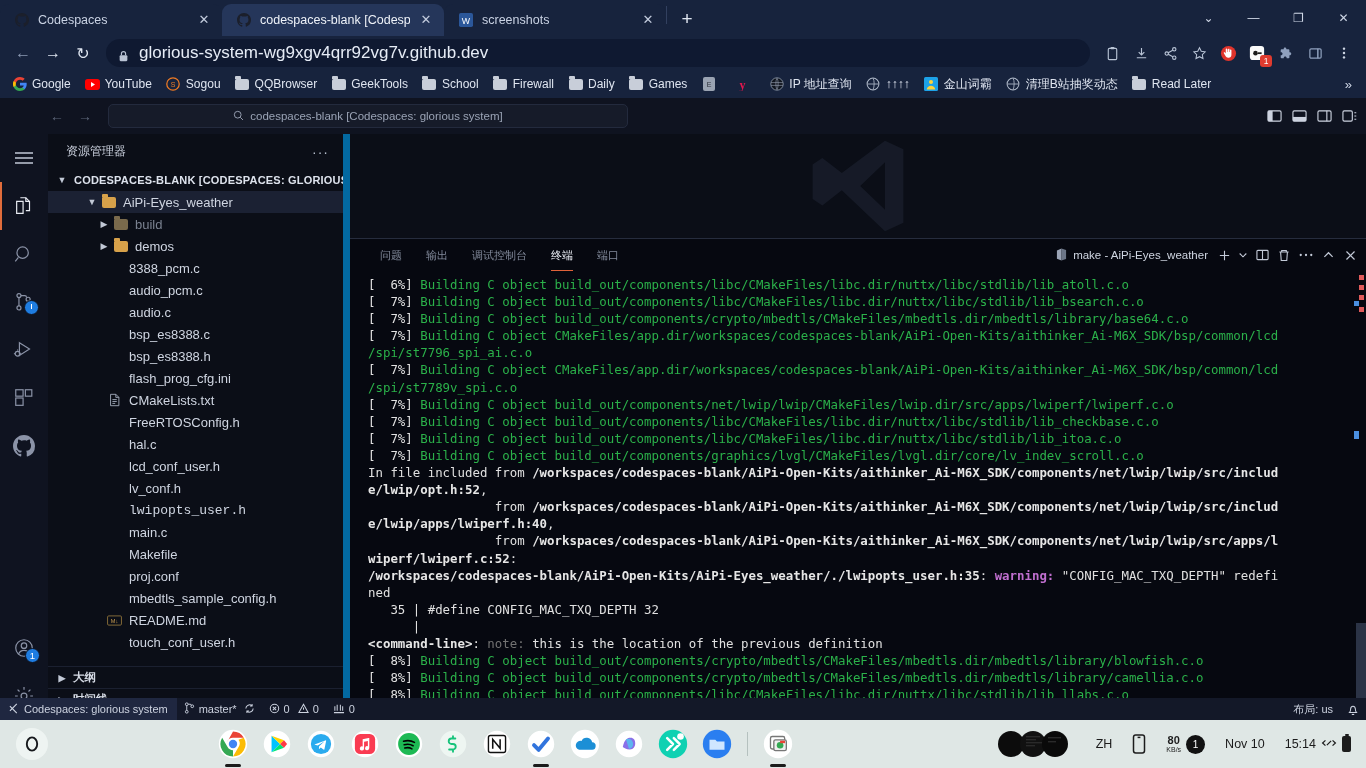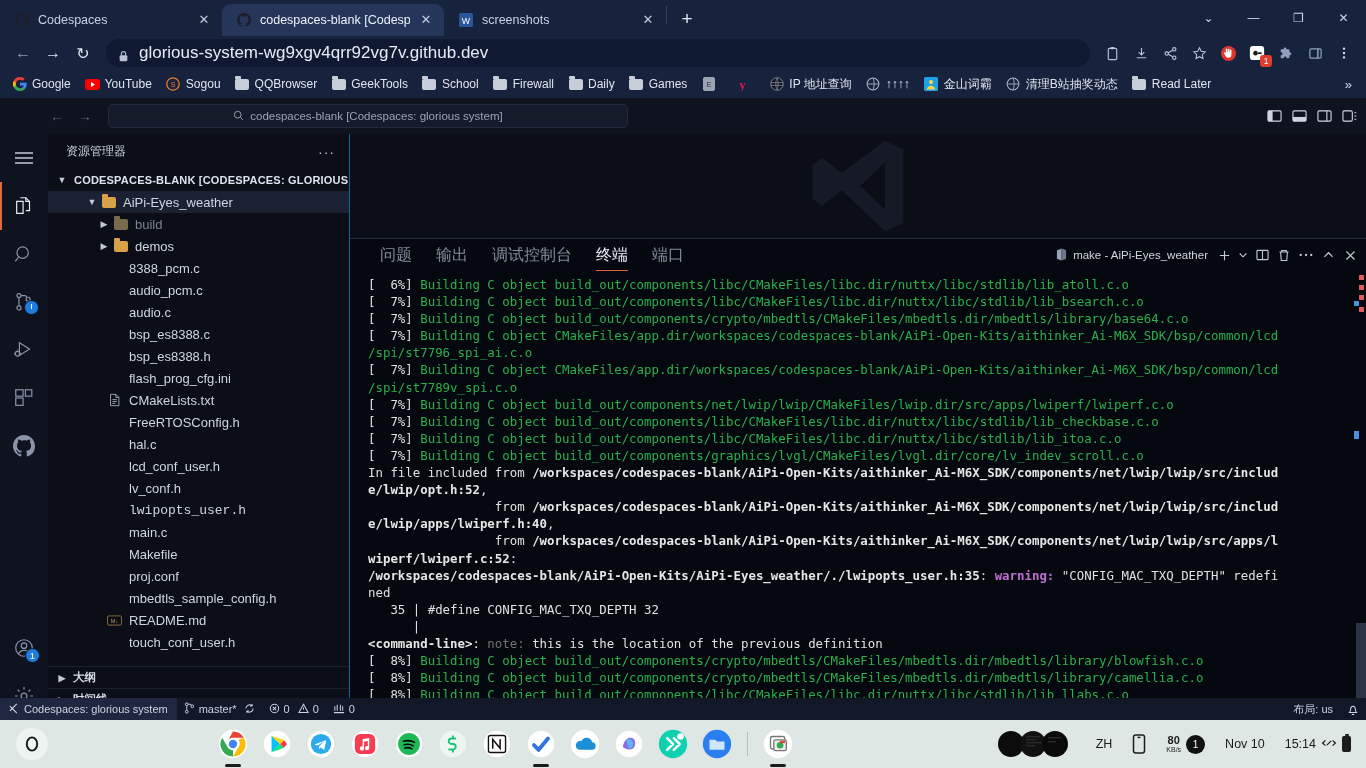--- a/index.html
+++ b/index.html
@@ -56,42 +56,42 @@
   .activitybar { position:absolute; left:0; top:36px; width:48px; height:586px; background:#0f1320; }
   .ab-item { width:48px; height:48px; display:flex; align-items:center; justify-content:center; position:relative; color:#8b93a7; }
   .ab-item.active { color:#e8ebf2; }
   .ab-item.active:before { content:""; position:absolute; left:0; top:0; width:2px; height:48px; background:#e06c3b; }
   .ab-badge { position:absolute; right:8px; bottom:9px; min-width:15px; height:15px; border-radius:8px; background:#1e7ce0;
               color:#fff; font-size:9.5px; display:flex; align-items:center; justify-content:center; padding:0 3px; border:1.5px solid #0f1320; }
   .ab-clock { position:absolute; right:9px; bottom:11px; width:15px; height:15px; border-radius:50%; background:#1e7ce0; border:1.5px solid #0f1320; }
   .ab-clock:after { content:""; position:absolute; left:6px; top:2.5px; width:1.2px; height:5px; background:#fff; }
   .ab-bottom { position:absolute; bottom:0; left:0; width:48px; }
 
-  .sidebar { position:absolute; left:48px; top:36px; width:302px; height:586px; background:#0b0e17; border-right:1px solid #0369a1; }
+  .sidebar { position:absolute; left:48px; top:36px; width:302px; height:586px; background:#0b0e17; border-right:7px solid #0369a1; }
   .sb-head { height:35px; display:flex; align-items:center; padding:0 8px 0 18px; color:#c8cedb; font-size:12px; }
   .sb-head .dots { margin-left:auto; color:#b4bccb; font-size:14px; letter-spacing:1px; padding:0 6px; }
   .sb-root { height:22px; display:flex; align-items:center; gap:4px; padding-left:6px; color:#dde2ec; font-size:11px; font-weight:bold; letter-spacing:.2px; white-space:nowrap; overflow:hidden; }
   .chev { width:16px; height:16px; flex:0 0 16px; display:flex; align-items:center; justify-content:center; color:#c2c9d6; font-size:9px; }
   .tree { position:relative; height:475px; overflow:hidden; }
   .trow { height:22px; display:flex; align-items:center; color:#cfd5e1; font-size:13px; white-space:nowrap; }
   .trow.sel { background:#1b2133; }
   .trow.dim { color:#7a8190; }
   .tico { width:17px; height:17px; flex:0 0 17px; margin-right:6px; display:flex; align-items:center; justify-content:center; }
   .fold { width:14px; height:11px; background:#d7a14a; border-radius:1px 2px 2px 2px; position:relative; }
   .fold:before { content:""; position:absolute; left:0; top:-3px; width:6px; height:3px; background:#d7a14a; border-radius:1px 1px 0 0; }
   .fold.muted { background:#7a6a4c; }
   .fold.muted:before { background:#7a6a4c; }
   .sb-sect { height:22px; display:flex; align-items:center; gap:3px; padding-left:6px; color:#d4d9e3; font-size:11.5px; font-weight:bold; border-top:1px solid #1b2030; }
 
   .editorarea { position:absolute; left:350px; top:36px; width:1016px; height:586px; background:#0b0e17; }
   .watermark { position:absolute; left:0; top:0; width:1016px; height:104px; display:flex; align-items:center; justify-content:center; }
 
   .panel { position:absolute; left:0; top:104px; width:1016px; height:482px; background:#060810; border-top:1px solid #262c3d; }
   .panel-tabs { height:32px; display:flex; align-items:center; padding-left:18px; gap:0; }
-  .ptab { height:32px; padding:0 12px; display:flex; align-items:center; color:#838b9c; font-size:16px; position:relative;text-align:right; }
+  .ptab { height:32px; padding:0 12px; display:flex; align-items:center; color:#838b9c; font-size:11px; position:relative;text-align:right; }
   .ptab.active { color:#e9ecf3; }
   .ptab.active:after { content:""; position:absolute; left:12px; right:12px; bottom:0; height:1.5px; background:#e0623a; }
   .panel-right { position:absolute; right:6px; top:0; height:32px; display:flex; align-items:center; gap:2px; color:#c3cad8; font-size:12px; }
   .panel-right .pr { width:20px; height:22px; display:flex; align-items:center; justify-content:center; }
   .term-sel { display:flex; align-items:center; gap:6px; font-size:11.5px; color:#cfd5e1; padding-right:4px; }
 
   .terminal { position:absolute; left:0; top:32px; width:1016px; height:450px; overflow:hidden;
               font-family:"DejaVu Sans Mono","Liberation Mono",monospace; font-size:12.4px; line-height:17.1px;
               color:#e6e6e6; padding:5px 0 0 18px; white-space:pre; }
   .terminal .ln { height:17.1px; }

